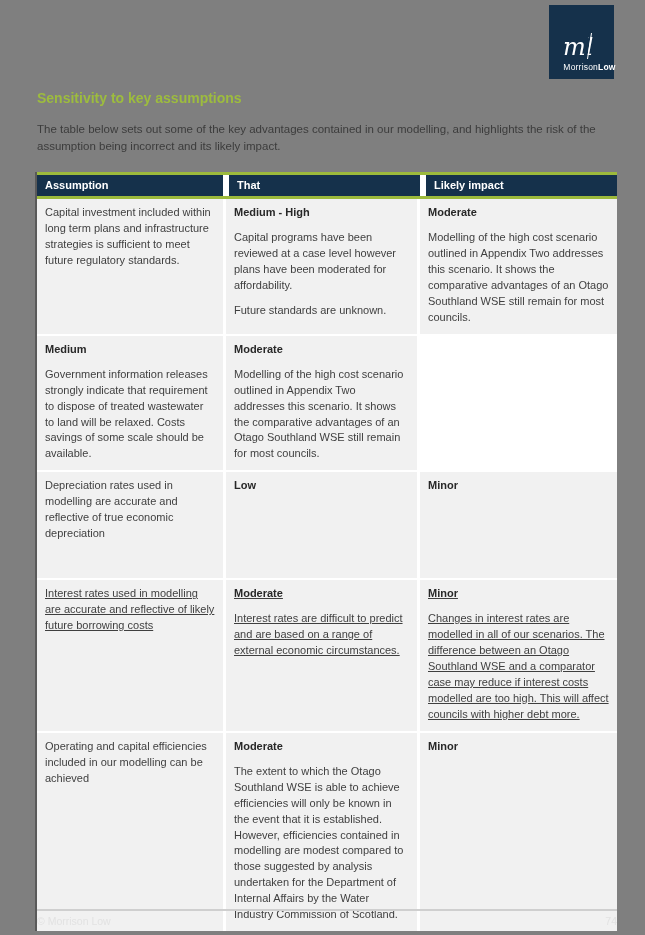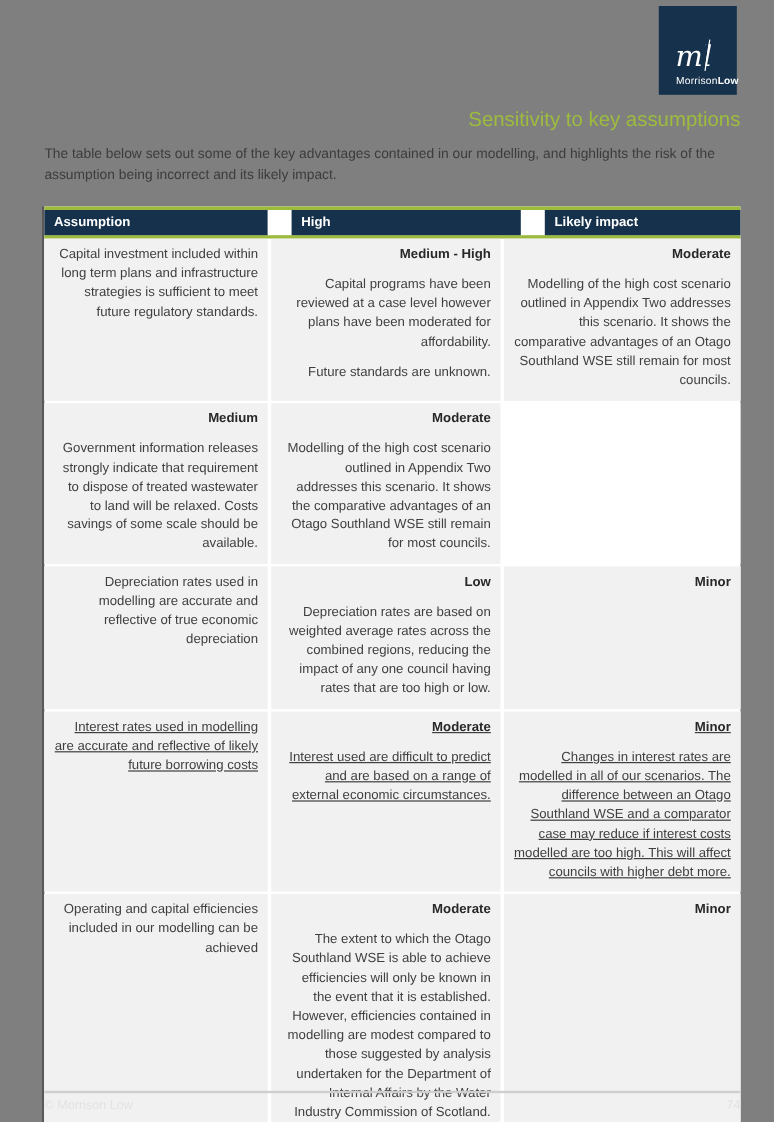--- a/index.html
+++ b/index.html
@@ -14,50 +14,50 @@
     background:#15314b;color:#fff;
     display:flex;flex-direction:column;align-items:center;justify-content:flex-end;
     padding-bottom:7px;box-sizing:border-box;
   }
   .logo .monogram{line-height:0;margin-bottom:2px;}
   .logo .brand{font-size:8.5px;letter-spacing:.2px;white-space:nowrap;padding-left:16px;}
   .logo .brand b{font-weight:bold;}
   
   .heading{
     position:absolute;left:37px;top:90px;width:580px;
-    color:#9dbc3e;font-size:17px;font-weight:normal;text-align:right;
+    color:#9dbc3e;font-size:14px;font-weight:bold;
   }
   .intro{
     position:absolute;left:37px;top:121px;width:578px;
     color:#3c3c3c;font-size:11.5px;line-height:1.5;
   }
   
   .tbl{
     position:absolute;left:35px;top:172px;width:580px;
     border-left:2px solid #595959;
     font-size:11px;color:#3f3f3f;
   }
   .tbl-header{
-    display:grid;grid-template-columns:186px 191px 1fr;column-gap:20px;
+    display:grid;grid-template-columns:186px 191px 1fr;column-gap:6px;
     background:#ffffff;
     border-top:3px solid #9cba3c;border-bottom:3px solid #9cba3c;
   }
   .th{
     background:#15314b;color:#ffffff;font-weight:bold;
     padding:4px 8px;line-height:1.2;
   }
   .tbl-body{display:flex;flex-direction:column;gap:2px;background:#ffffff;}
   .row{display:grid;grid-template-columns:186px 191px 1fr;column-gap:3px;background:#ffffff;}
   .row.r0 .cell{min-height:118px;}
   .row.r1 .cell{min-height:117px;}
   .row.r2 .cell{min-height:106px;}
   .row.r3 .cell{min-height:143px;text-decoration:underline;}
   .row.r4 .cell{min-height:184px;}
   .cell{
-    background:#f1f1f1;padding:6px 8px 8px;box-sizing:border-box;line-height:1.45;text-align:right;
+    background:#f1f1f1;padding:6px 8px 8px;box-sizing:border-box;line-height:1.45;
   }
   .cell p{margin:0 0 9px;}
   .cell p:last-child{margin-bottom:0;}
   .level{font-weight:bold;color:#282828;margin:0 0 6px;}
   
   .footer{
     position:absolute;left:37px;top:909px;width:580px;
     border-top:2px solid #cfcfcf;
     display:flex;justify-content:space-between;align-items:flex-start;
     padding-top:4px;box-sizing:border-box;
@@ -77,21 +77,21 @@
   </span>
   <span class="brand"><span>Morrison</span><b>Low</b></span>
 </div>
 
 <div class="heading">Sensitivity to key assumptions</div>
 <div class="intro">The table below sets out some of the key advantages contained in our modelling, and highlights the risk of the assumption being incorrect and its likely impact.</div>
 
 <div class="tbl">
   <div class="tbl-header">
     <div class="th">Assumption</div>
-    <div class="th">High</div>
+    <div class="th">That</div>
     <div class="th">Likely impact</div>
   </div>
 
   <div class="tbl-body">
 
     <div class="row r0">
       <div class="cell">
         <p>Capital investment included within long term plans and infrastructure strategies is sufficient to meet future regulatory standards.</p>
       </div>
       <div class="cell">
@@ -115,34 +115,33 @@
         <p>Modelling of the high cost scenario outlined in Appendix Two addresses this scenario.  It shows the comparative advantages of an Otago Southland WSE still remain for most councils.</p>
       </div>
     </div>
 
     <div class="row r2">
       <div class="cell">
         <p>Depreciation rates used in modelling are accurate and reflective of true economic depreciation</p>
       </div>
       <div class="cell">
         <p class="level">Low</p>
-        <p>Depreciation rates are based on weighted average rates across the combined regions, reducing the impact of any one council having rates that are too high or low.</p>
       </div>
       <div class="cell">
         <p class="level">Minor</p>
       </div>
     </div>
 
     <div class="row r3">
       <div class="cell">
         <p>Interest rates used in modelling are accurate and reflective of likely future borrowing costs</p>
       </div>
       <div class="cell">
         <p class="level">Moderate</p>
-        <p>Interest used are difficult to predict and are based on a range of external economic circumstances.</p>
+        <p>Interest rates are difficult to predict and are based on a range of external economic circumstances.</p>
       </div>
       <div class="cell">
         <p class="level">Minor</p>
         <p>Changes in interest rates are modelled in all of our scenarios.  The difference between an Otago Southland WSE and a comparator case may reduce if interest costs modelled are too high.  This will affect councils with higher debt more.</p>
       </div>
     </div>
 
     <div class="row r4">
       <div class="cell">
         <p>Operating and capital efficiencies included in our modelling can be achieved</p>

